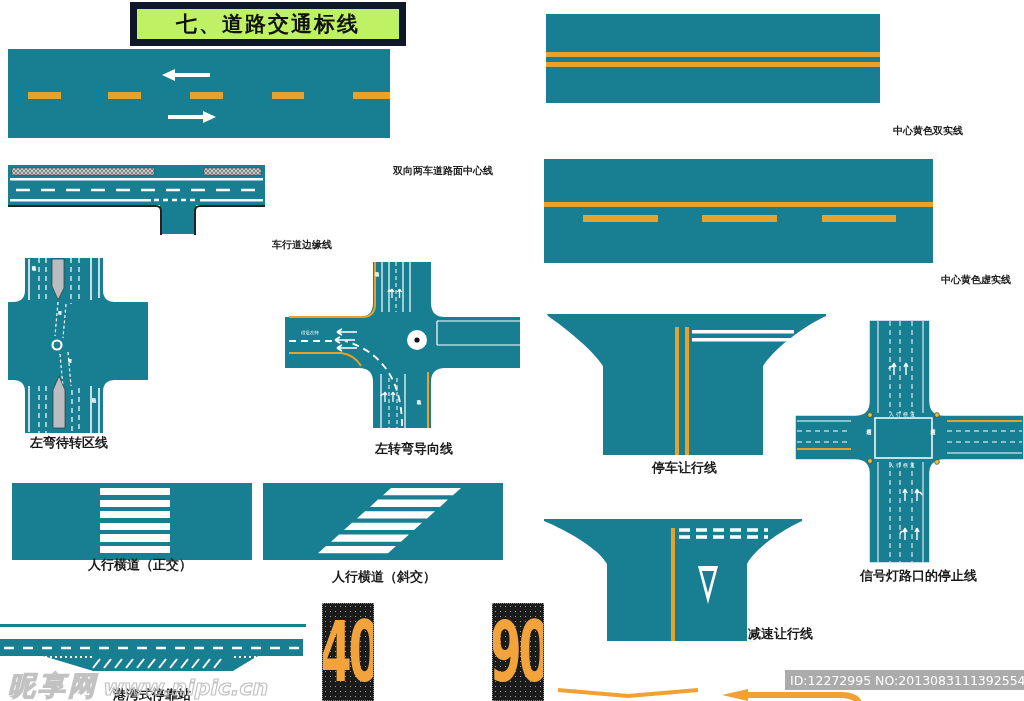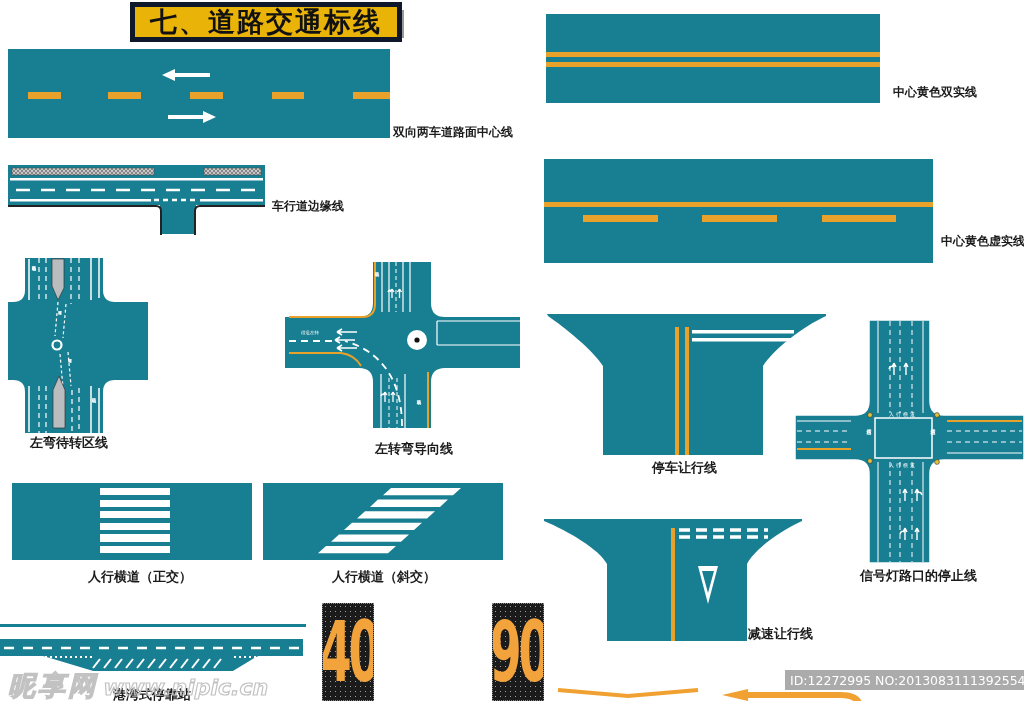--- a/index.html
+++ b/index.html
@@ -1,29 +1,29 @@
 <!DOCTYPE html>
 <html><head>
 <meta charset="utf-8">
 <style>
   html,body{margin:0;padding:0;background:#fff;}
   #stage{position:relative;width:1024px;height:701px;background:#fff;overflow:hidden;
          font-family:"DejaVu Sans",sans-serif;}
   .abs{position:absolute;}
   .road{background:#187f93;}
   .lbl{position:absolute;font-weight:bold;font-size:13px;color:#1a1a1a;white-space:nowrap;}
-  .lbl-sm{font-size:12px;}
+  .lbl-sm{font-size:10px;margin-top:40px;}
   svg{display:block;}
   svg text{font-family:"DejaVu Sans",sans-serif;}
   .vtext{writing-mode:vertical-rl;text-orientation:upright;}
   
   .title-shadow{position:absolute;left:142px;top:10px;width:262px;height:28px;background:#9a9a9a;}
-  .title-box{position:absolute;left:130px;top:2px;width:262px;height:30px;background:#eab308;
-             border:5px solid #0f172a;display:flex;align-items:center;justify-content:center;
-             font-size:27px;font-weight:bold;color:#111;letter-spacing:2px;}
+  .title-box{position:absolute;left:130px;top:2px;width:262px;height:30px;background:#bef264;
+             border:7px solid #0f172a;display:flex;align-items:center;justify-content:center;
+             font-size:21px;font-weight:bold;color:#111;letter-spacing:2px;}
   
   .ydash{position:absolute;height:7px;background:#e8a22b;}
   .wshaft{position:absolute;height:3.5px;background:#fff;}
   .tri-l{position:absolute;width:0;height:0;border-top:6px solid transparent;
          border-bottom:6px solid transparent;border-right:13px solid #fff;}
   .tri-r{position:absolute;width:0;height:0;border-top:6px solid transparent;
          border-bottom:6px solid transparent;border-left:13px solid #fff;}
   
   .stripe{position:absolute;background:#fff;height:7.3px;width:70px;}
   
@@ -148,21 +148,21 @@
   <div class="lbl" style="left:375px;top:440px;">左转弯导向线</div>
 
   <div class="abs road" style="left:12px;top:483px;width:240px;height:77px;">
     <div class="stripe" style="left:88px;top:5px;"></div>
     <div class="stripe" style="left:88px;top:16.6px;"></div>
     <div class="stripe" style="left:88px;top:28.2px;"></div>
     <div class="stripe" style="left:88px;top:39.8px;"></div>
     <div class="stripe" style="left:88px;top:51.4px;"></div>
     <div class="stripe" style="left:88px;top:63px;"></div>
   </div>
-  <div class="lbl" style="left:88px;top:568px;">人行横道（正交）</div>
+  <div class="lbl" style="left:88px;top:556px;">人行横道（正交）</div>
 
   <svg class="abs" style="left:263px;top:483px;" width="240" height="77" viewBox="0 0 240 77">
     <rect width="240" height="77" fill="#187f93"></rect>
     <polygon points="120,12.3 128,5 198,5 190,12.3" fill="#fff"></polygon>
     <polygon points="107,23.9 115,16.6 185,16.6 177,23.9" fill="#fff"></polygon>
     <polygon points="94,35.5 102,28.2 172,28.2 164,35.5" fill="#fff"></polygon>
     <polygon points="81,47.1 89,39.8 159,39.8 151,47.1" fill="#fff"></polygon>
     <polygon points="68,58.7 76,51.4 146,51.4 138,58.7" fill="#fff"></polygon>
     <polygon points="55,70.3 63,63 133,63 125,70.3" fill="#fff"></polygon>
   </svg>

